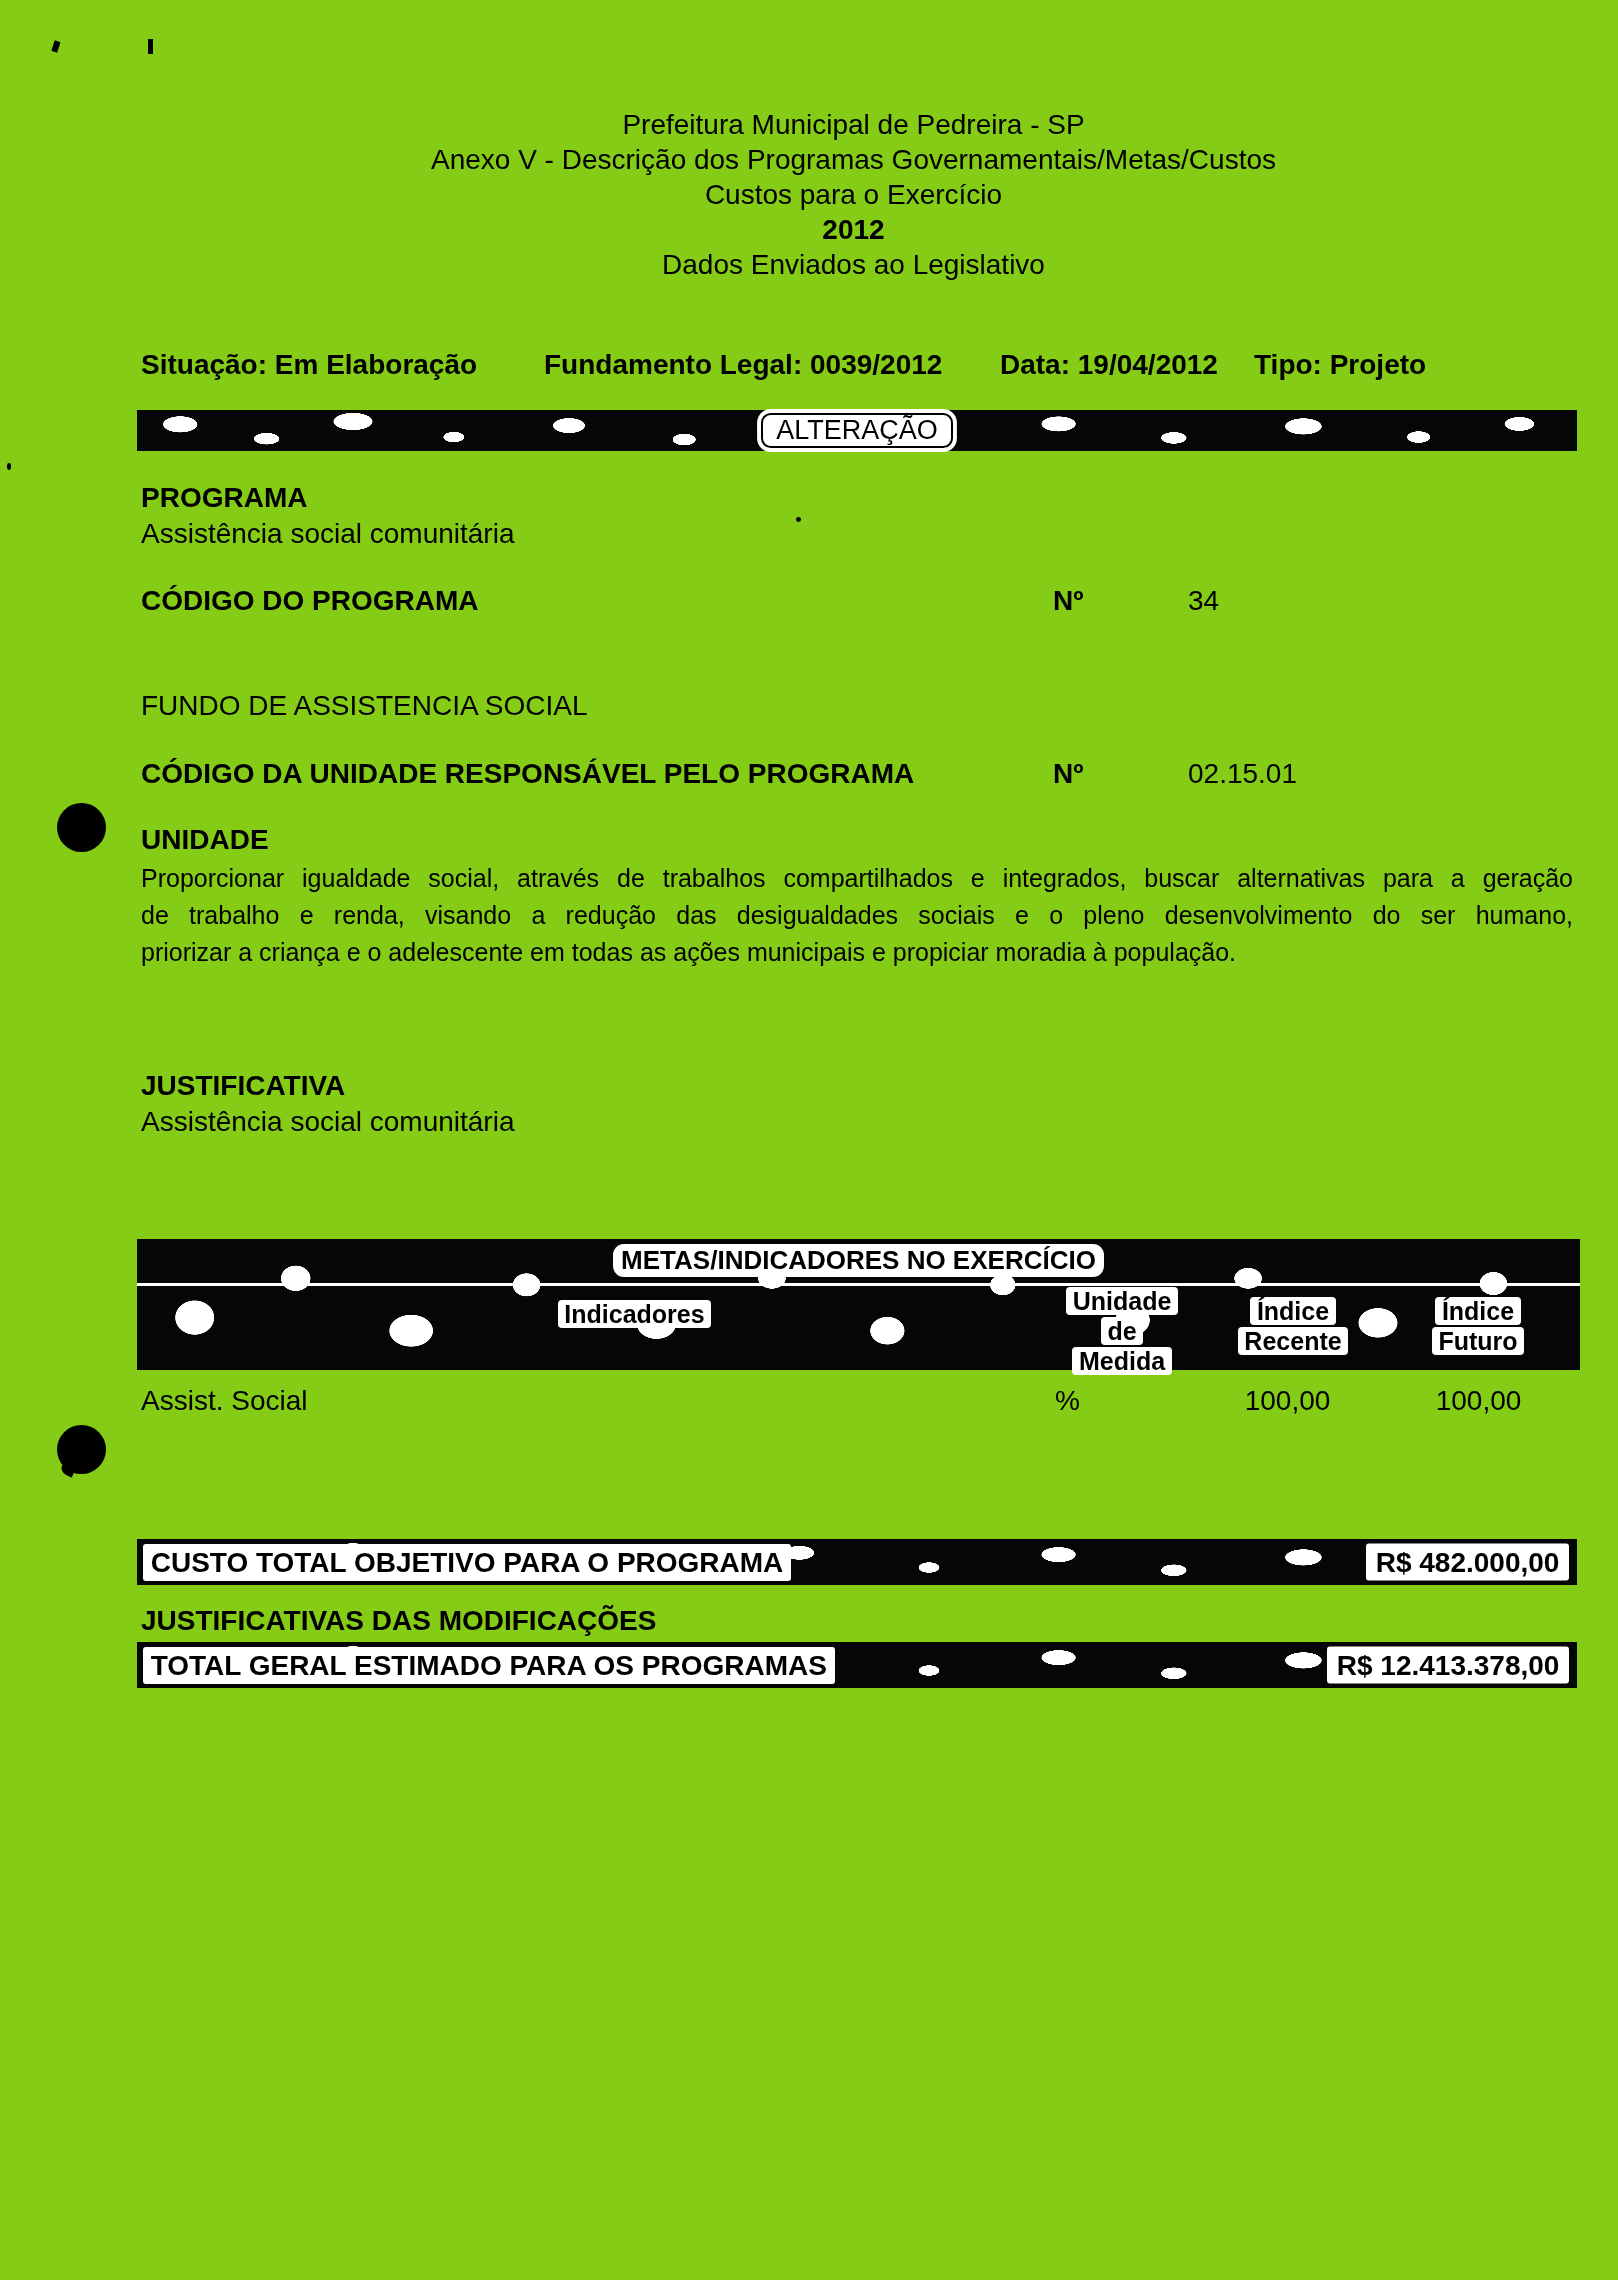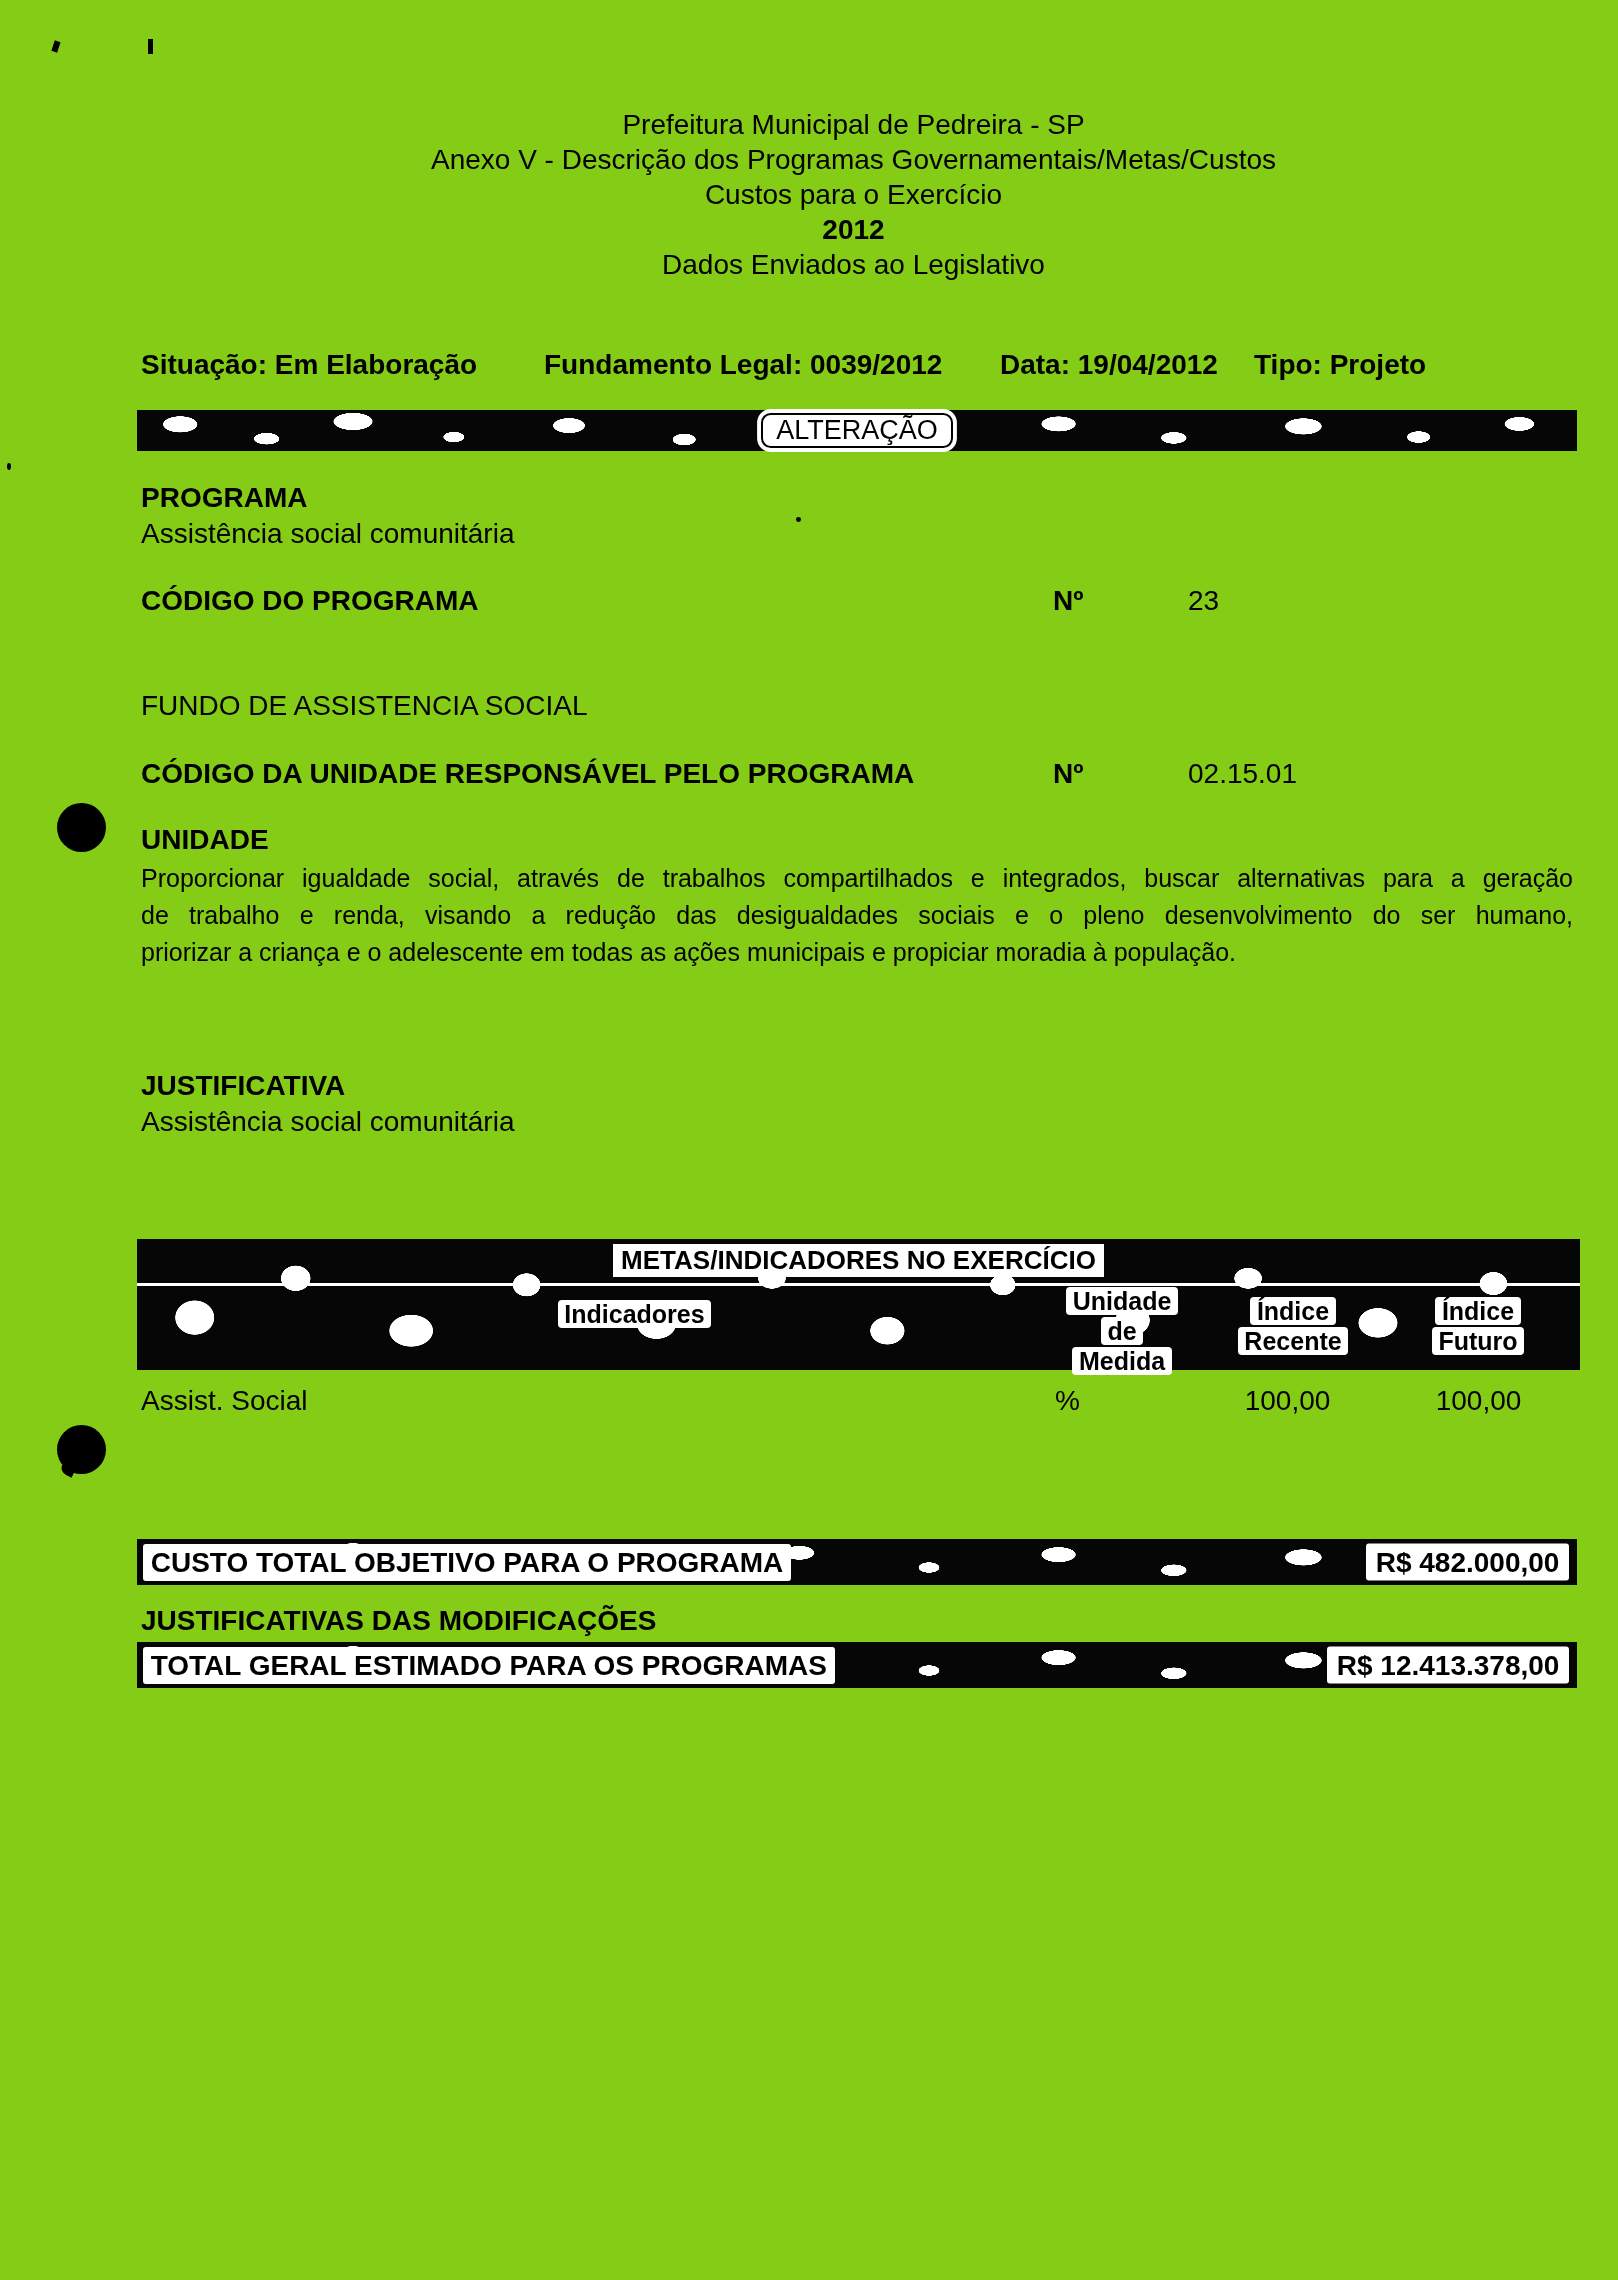--- a/index.html
+++ b/index.html
@@ -57,21 +57,21 @@
   .bar{display:flex;align-items:center;box-sizing:border-box;padding:3.9px 5.9px;}
   .bar-label{background:#fff;color:#000;font-weight:700;font-size:28px;
     line-height:33px;padding:2px 7.8px;border-radius:2.9px;}
   .bar-value{position:absolute;right:7.8px;top:50%;transform:translateY(-50%);
     background:#fff;color:#000;font-weight:700;font-size:28px;line-height:33px;
     padding:2px 9.8px;border-radius:2.9px;}
 
   .metas-title-wrap{position:absolute;left:0;top:0;width:100%;height:43px;
     display:flex;align-items:center;justify-content:center;}
   .metas-title{background:#fff;color:#000;font-weight:700;font-size:26px;
-    padding:1px 7.8px;border-radius:0;}
+    padding:1px 7.8px;border-radius:11px;}
   .metas-sep{position:absolute;left:0;top:44px;width:100%;height:2.9px;background:#fff;}
   .colhead{position:absolute;display:flex;flex-direction:column;align-items:center;}
   .colhead span{background:#fff;color:#000;font-weight:700;font-size:25px;
     line-height:28px;padding:0 6.8px;border-radius:3.9px;margin:1px 0;}
 
   .dot{position:absolute;background:#000;border-radius:50%;}
   .dot2tail{position:absolute;width:13.7px;height:7.8px;background:#000;
     border-radius:0 0 0 9.8px;transform:rotate(25deg);}
 
   .speck{position:absolute;background:#000;}
@@ -104,21 +104,21 @@
 
   <div class="abs noisebar" style="left:137px;top:410px;width:1440px;height:41px;display:flex;align-items:center;justify-content:center;">
     <span class="alter-pill">ALTERAÇÃO</span>
   </div>
 
   <div class="abs b t29" style="left:141px;top:480px;">PROGRAMA</div>
   <div class="abs t29" style="left:141px;top:516px;">Assistência social comunitária</div>
 
   <div class="abs b t29" style="left:141px;top:583px;">CÓDIGO DO PROGRAMA</div>
   <div class="abs b t29" style="left:1053px;top:583px;">Nº</div>
-  <div class="abs t29" style="left:1188px;top:583px;">23</div>
+  <div class="abs t29" style="left:1188px;top:583px;">34</div>
 
   <div class="abs t29" style="left:141px;top:688px;">FUNDO DE ASSISTENCIA SOCIAL</div>
 
   <div class="abs b t29" style="left:141px;top:756px;">CÓDIGO DA UNIDADE RESPONSÁVEL PELO PROGRAMA</div>
   <div class="abs b t29" style="left:1053px;top:756px;">Nº</div>
   <div class="abs t29" style="left:1188px;top:756px;">02.15.01</div>
 
   <div class="dot" style="left:57px;top:803px;width:49px;height:49px;"></div>
 
   <div class="abs b t29" style="left:141px;top:822px;">UNIDADE</div>

